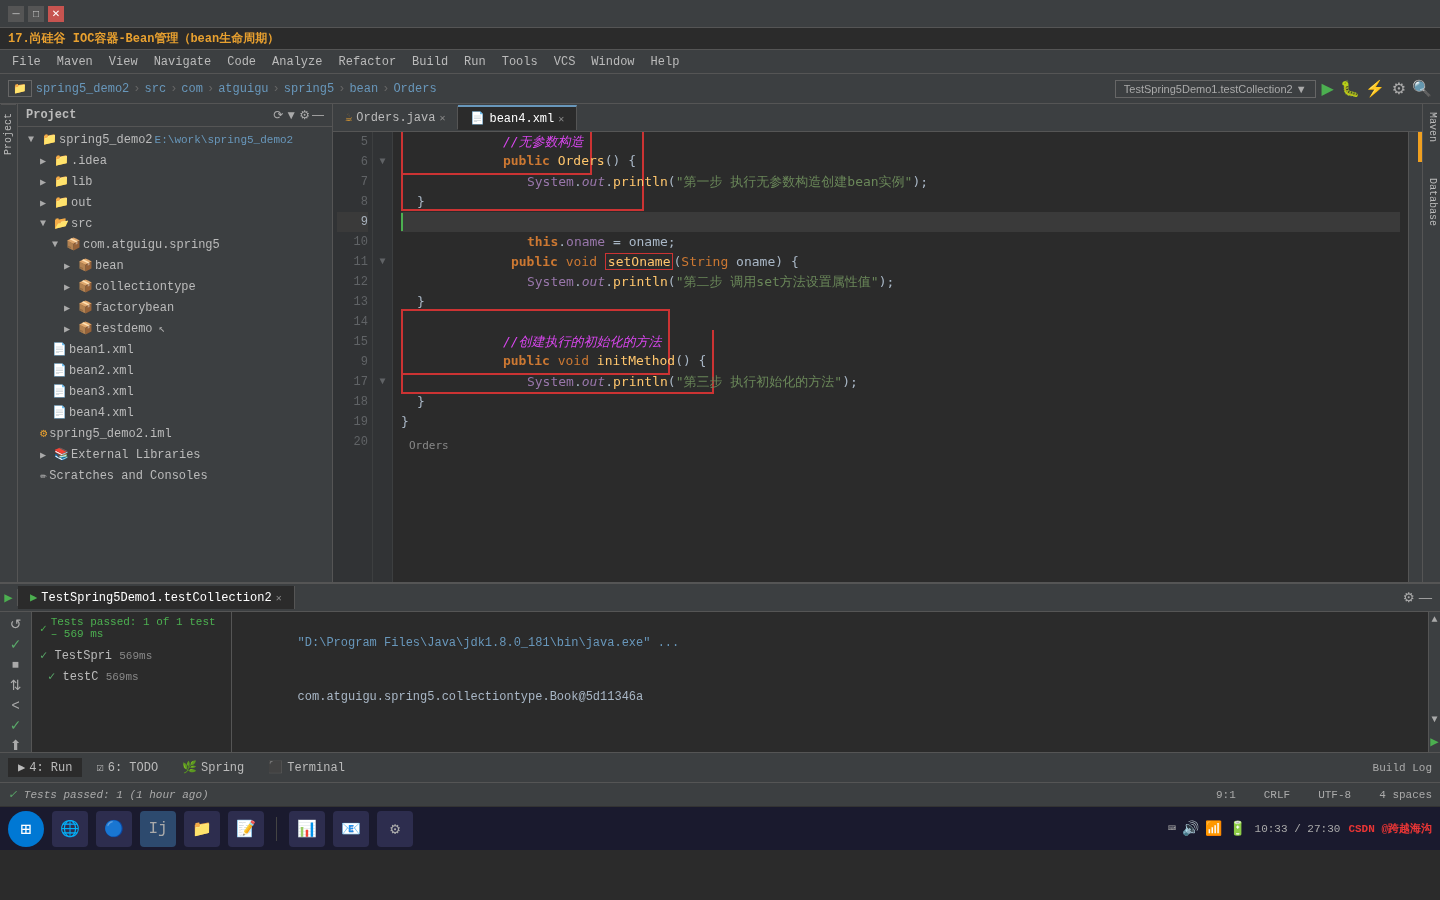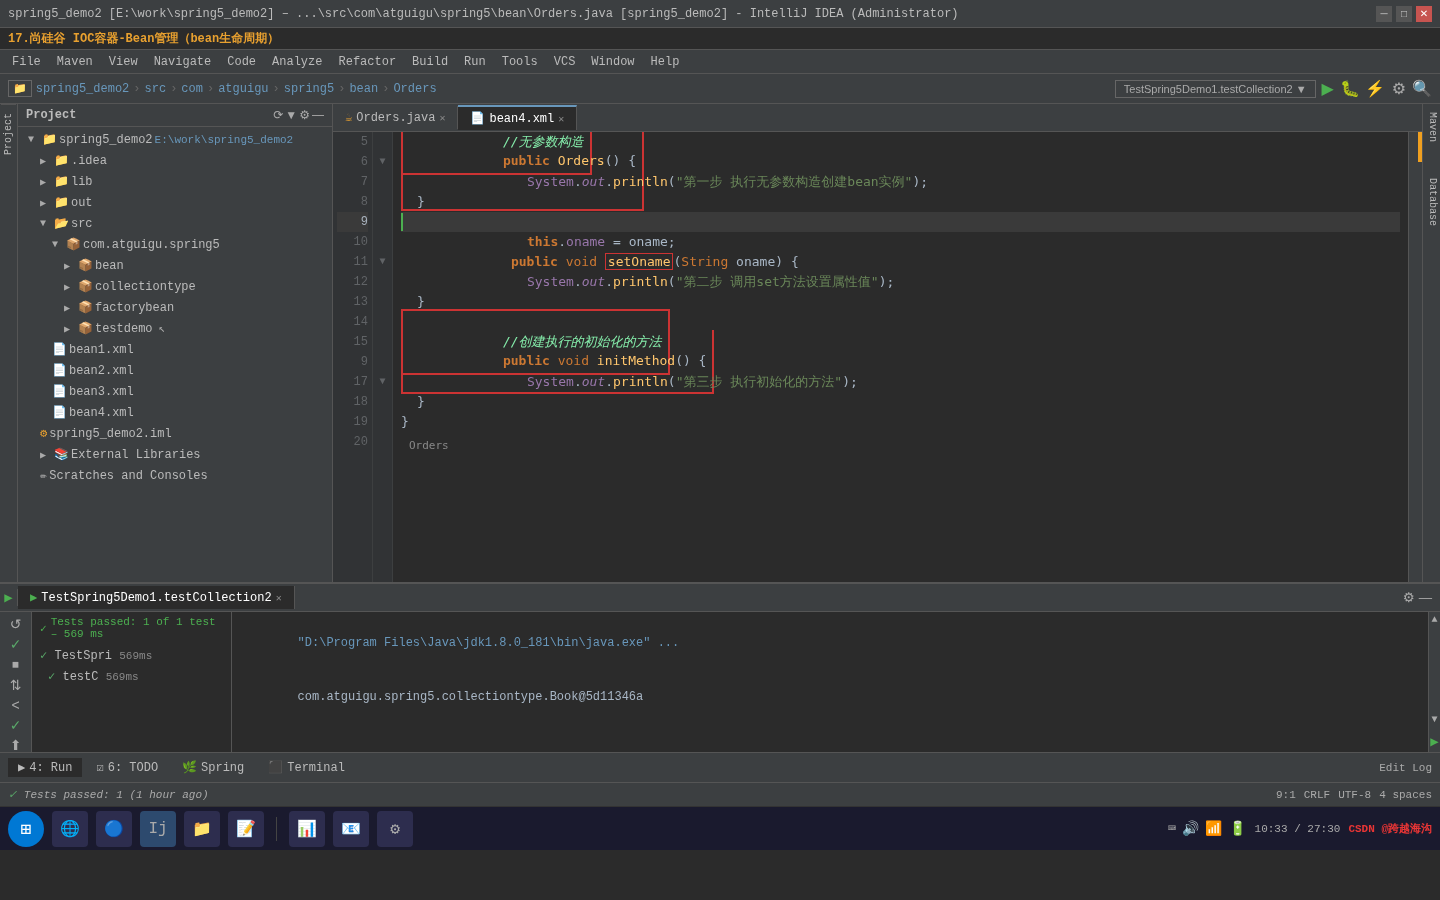--- a/index.html
+++ b/index.html
@@ -51,42 +51,42 @@
     .line-numbers { background: #313335; min-width: 40px; text-align: right; padding: 0 4px; color: #606366; font-size: 12px; line-height: 20px; user-select: none; border-right: 1px solid #3d3f40; }
     .line-num { height: 20px; display: block; }
     .line-num.current { background: #3a3a3a; color: #a8b2be; }
 
     
     .code-content { flex: 1; padding: 0 8px; line-height: 20px; font-size: 13px; font-family: 'Consolas', monospace; overflow: auto; }
     .code-line { height: 20px; white-space: pre; display: flex; align-items: center; }
     .code-line.highlighted { background: #3a3a3a; }
     .kw { color: #cc7832; font-weight: bold; }
     .kw2 { color: #cc7832; }
-    .comment { color: #86efac; font-style: italic; }
+    .comment { color: #d946ef; font-style: italic; }
     .right-tab { writing-mode: vertical-rl; color: #bbb; font-size: 11px; padding: 8px 2px; cursor: pointer; }
 
     
     .bottom-panel { height: 170px; background: #2b2b2b; border-top: 2px solid #555; display: flex; flex-direction: column; }
     .bottom-tabs { background: #3c3f41; height: 28px; display: flex; align-items: center; border-bottom: 1px solid #555; }
     .bottom-tab { padding: 4px 12px; color: #bbb; font-size: 12px; cursor: pointer; border-right: 1px solid #555; display: flex; align-items: center; gap: 4px; }
     .bottom-tab.active { background: #2b2b2b; color: #fff; }
     .bottom-tab-close { color: #888; font-size: 10px; }
     .bottom-content { display: flex; flex: 1; overflow: hidden; }
     .bottom-toolbar { width: 32px; background: #3c3f41; border-right: 1px solid #555; display: flex; flex-direction: column; align-items: center; padding: 4px 0; gap: 4px; }
     .bottom-tool-btn { background: transparent; border: none; color: #aaa; cursor: pointer; font-size: 14px; }
     .bottom-left { width: 200px; background: #2b2b2b; border-right: 1px solid #555; overflow: auto; }
     .test-result { padding: 4px 8px; font-size: 12px; color: #bbb; cursor: pointer; }
     .test-item { padding: 2px 16px; font-size: 12px; color: #bbb; }
     .bottom-output { flex: 1; overflow: auto; padding: 4px 8px; font-size: 12px; color: #a9b7c6; }
     .output-line { line-height: 18px; white-space: pre; }
 
     
     .status-bar { background: #3c3f41; height: 24px; display: flex; align-items: center; padding: 0 8px; border-top: 1px solid #555; font-size: 11px; color: #aaa; }
     .status-left { flex: 1; font-style: italic; }
-    .status-right { display: flex; gap: 8px; }
+    .status-right { display: flex; gap: 28px; }
     .status-item { color: #aaa; }
 
     
     .bottom-nav { background: #3c3f41; height: 30px; display: flex; align-items: center; padding: 0 8px; border-top: 1px solid #555; gap: 4px; }
     .bottom-nav-tab { padding: 2px 10px; color: #bbb; font-size: 12px; cursor: pointer; display: flex; align-items: center; gap: 4px; }
     .bottom-nav-tab.active { background: #2b2b2b; }
 
     
     ::-webkit-scrollbar { width: 8px; height: 8px; }
     ::-webkit-scrollbar-track { background: #3c3f41; }
@@ -100,21 +100,20 @@
     .taskbar-right { margin-left: auto; display: flex; align-items: center; gap: 8px; }
     .taskbar-time { color: #aaa; font-size: 11px; text-align: right; }
     .taskbar-icons { display: flex; gap: 6px; align-items: center; }
     .taskbar-icon { color: #aaa; font-size: 14px; }
     .csdn-badge { color: #e83535; font-size: 11px; font-weight: bold; }
   </style>
 </head>
 <body>
 
 <div class="title-bar">
-  <span class="title-bar-text">spring5_demo2 [E:\work\spring5_demo2] – ...\src\com\atguigu\spring5\bean\Orders.java [spring5_demo2] - IntelliJ IDEA (Administrator)</span>
   <div class="title-bar-controls">
     <button class="title-bar-btn tb-min">─</button>
     <button class="title-bar-btn tb-max">□</button>
     <button class="title-bar-btn tb-close">✕</button>
   </div>
 </div>
 
 <div style="background:#2b2b2b; height:22px; display:flex; align-items:center; padding:0 8px; border-bottom:1px solid #555;">
   <span style="color:#e8a02f; font-size:12px; font-weight:bold;">17.尚硅谷  IOC容器-Bean管理（bean生命周期）</span>
 </div>
@@ -556,21 +555,21 @@
   </div>
   <div class="bottom-nav-tab">
     <span>🌿</span>
     <span>Spring</span>
   </div>
   <div class="bottom-nav-tab">
     <span>⬛</span>
     <span>Terminal</span>
   </div>
   <div style="margin-left:auto; display:flex; align-items:center; gap:8px;">
-    <span style="color:#aaa; font-size:11px;">Edit Log</span>
+    <span style="color:#aaa; font-size:11px;">Build Log</span>
   </div>
 </div>
 
 <div class="status-bar">
   <div class="status-left">
     <span style="color:#59a869;">✓ </span>
     <span>Tests passed: 1 (1 hour ago)</span>
   </div>
   <div class="status-right">
     <span class="status-item">9:1</span>

